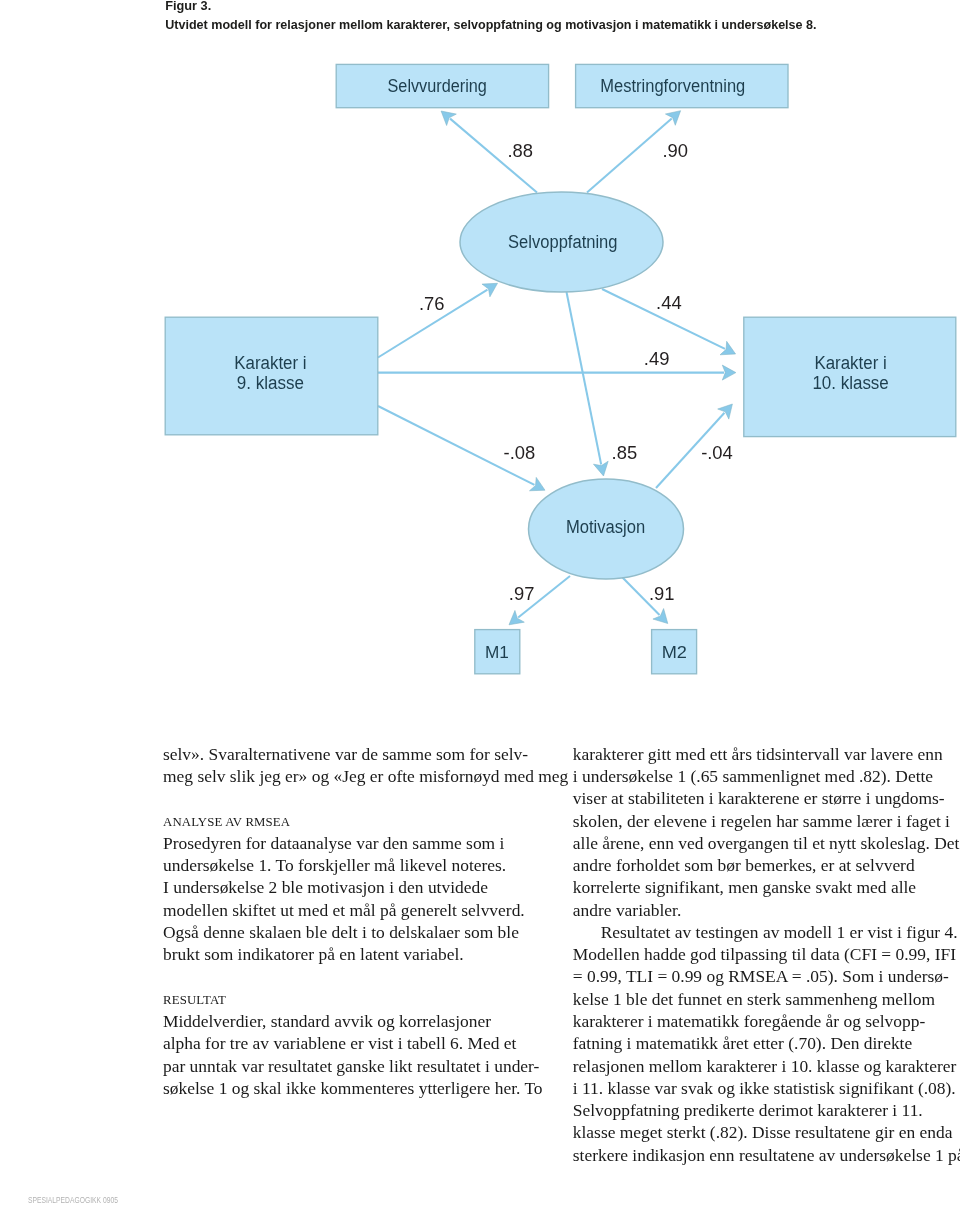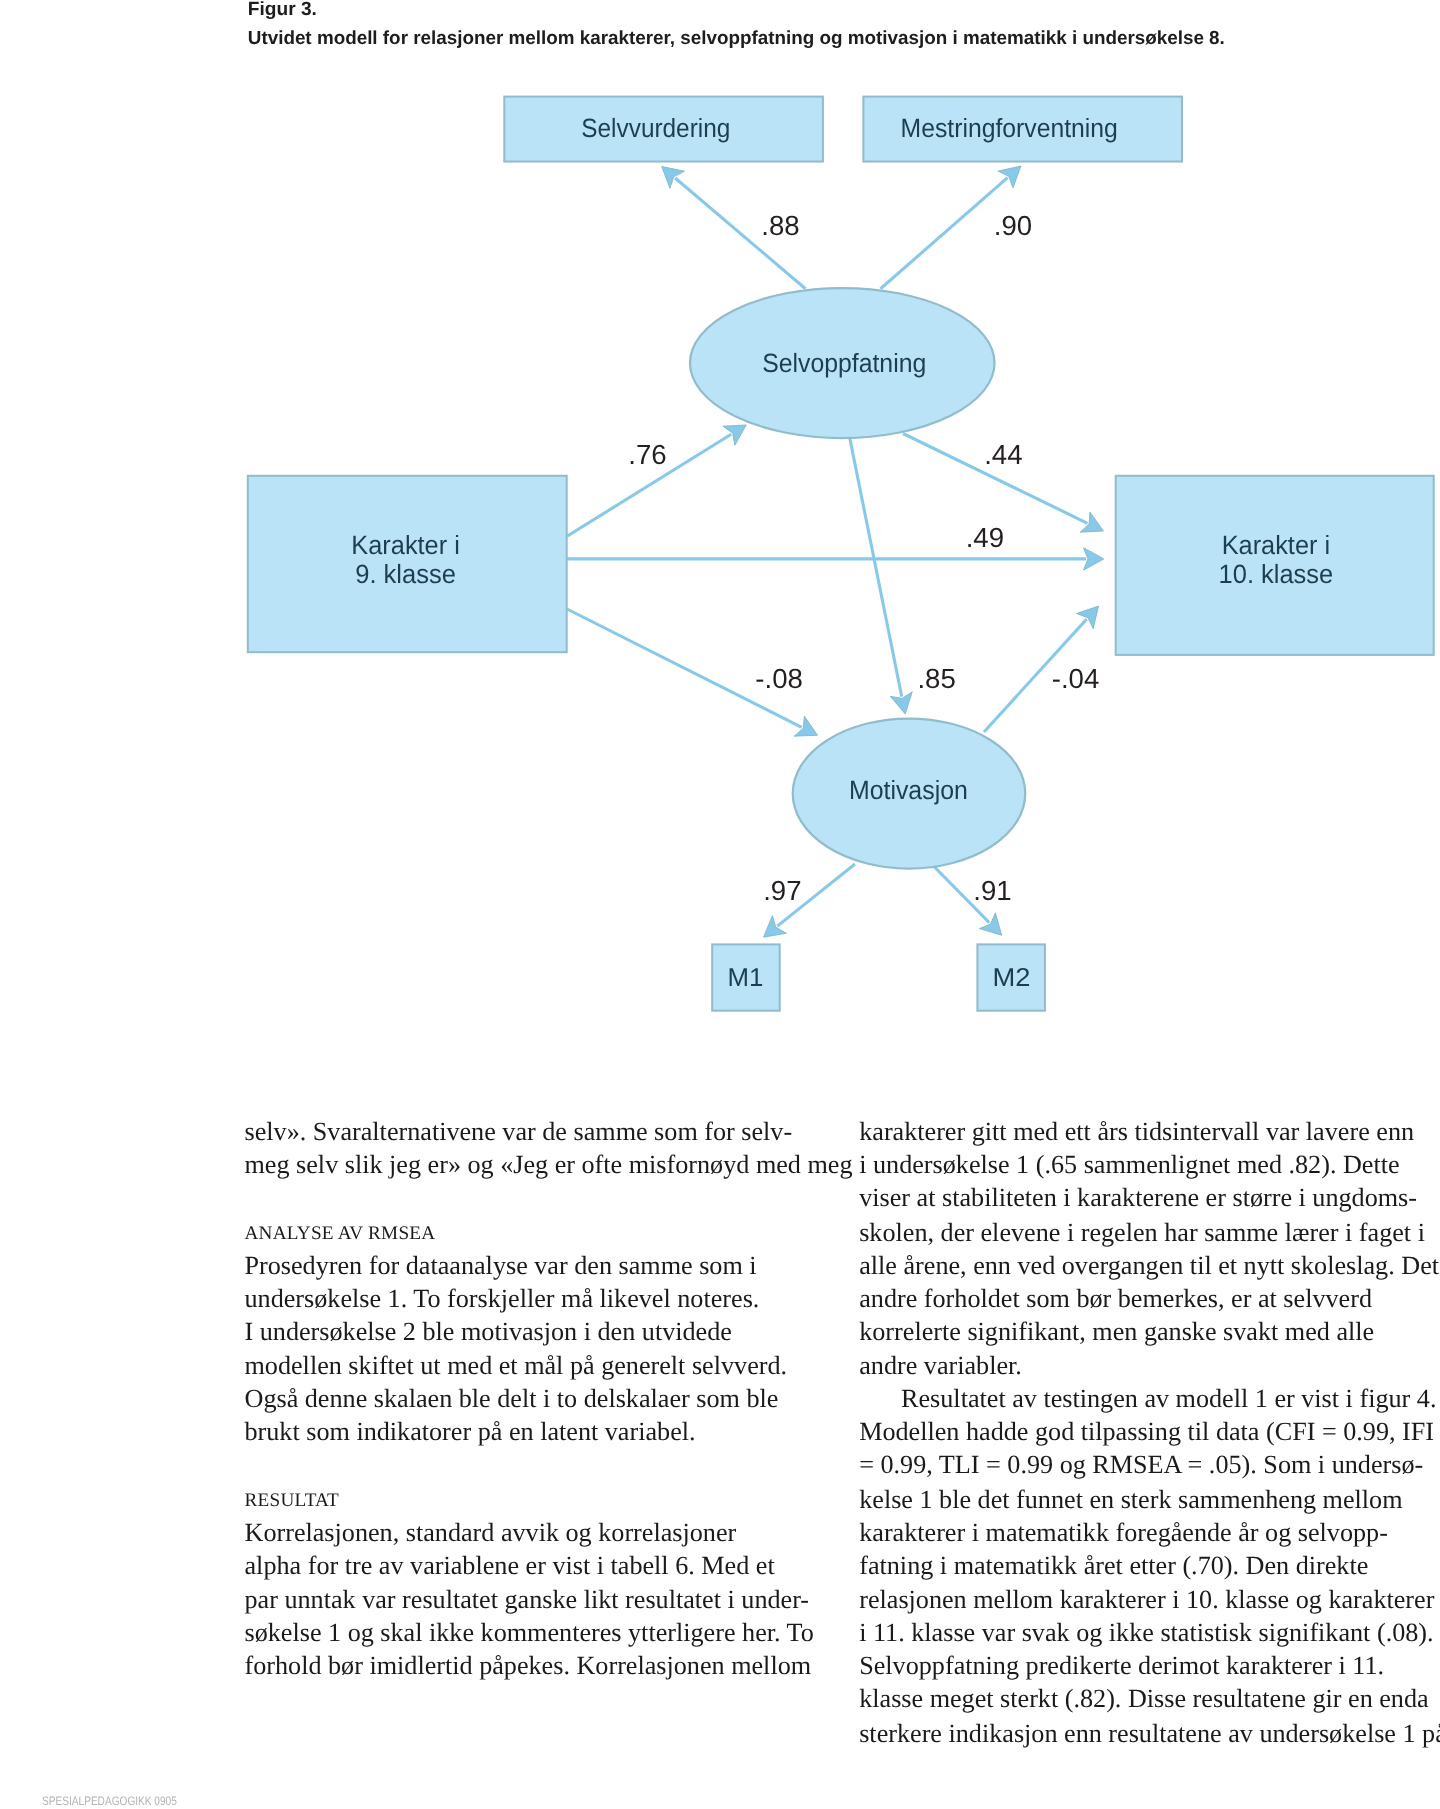--- a/index.html
+++ b/index.html
@@ -131,25 +131,24 @@
     <div class="ln blank"></div>
     <div class="ln sc">ANALYSE AV RMSEA</div>
     <div class="ln">Prosedyren for dataanalyse var den samme som i</div>
     <div class="ln">undersøkelse 1. To forskjeller må likevel noteres.</div>
     <div class="ln">I undersøkelse 2 ble motivasjon i den utvidede</div>
     <div class="ln">modellen skiftet ut med et mål på generelt selvverd.</div>
     <div class="ln">Også denne skalaen ble delt i to delskalaer som ble</div>
     <div class="ln">brukt som indikatorer på en latent variabel.</div>
     <div class="ln blank"></div>
     <div class="ln sc">RESULTAT</div>
-    <div class="ln">Korrelasjonen, standard avvik og korrelasjoner</div>
+    <div class="ln">Middelverdier, standard avvik og korrelasjoner</div>
     <div class="ln">alpha for tre av variablene er vist i tabell 6. Med et</div>
     <div class="ln">par unntak var resultatet ganske likt resultatet i under-</div>
     <div class="ln">søkelse 1 og skal ikke kommenteres ytterligere her. To</div>
-    <div class="ln">forhold bør imidlertid påpekes. Korrelasjonen mellom</div>
   </div>
 <div class="col colR">
     <div class="ln">karakterer gitt med ett års tidsintervall var lavere enn</div>
     <div class="ln">i undersøkelse 1 (.65 sammenlignet med .82). Dette</div>
     <div class="ln">viser at stabiliteten i karakterene er større i ungdoms-</div>
     <div class="ln">skolen, der elevene i regelen har samme lærer i faget i</div>
     <div class="ln">alle årene, enn ved overgangen til et nytt skoleslag. Det</div>
     <div class="ln">andre forholdet som bør bemerkes, er at selvverd</div>
     <div class="ln">korrelerte signifikant, men ganske svakt med alle</div>
     <div class="ln">andre variabler.</div>

